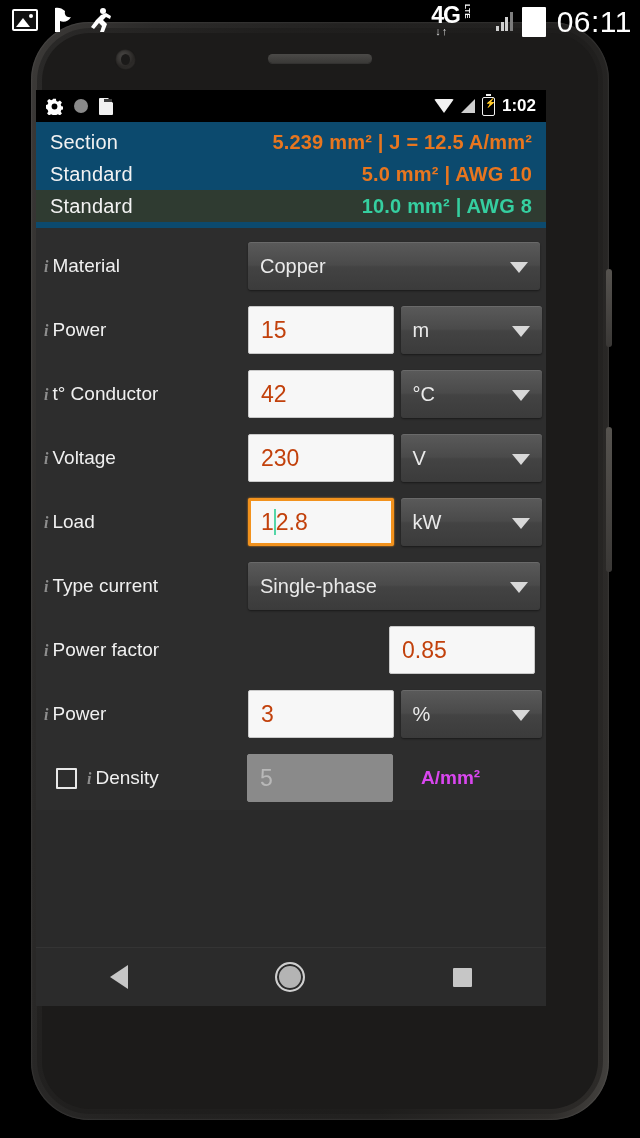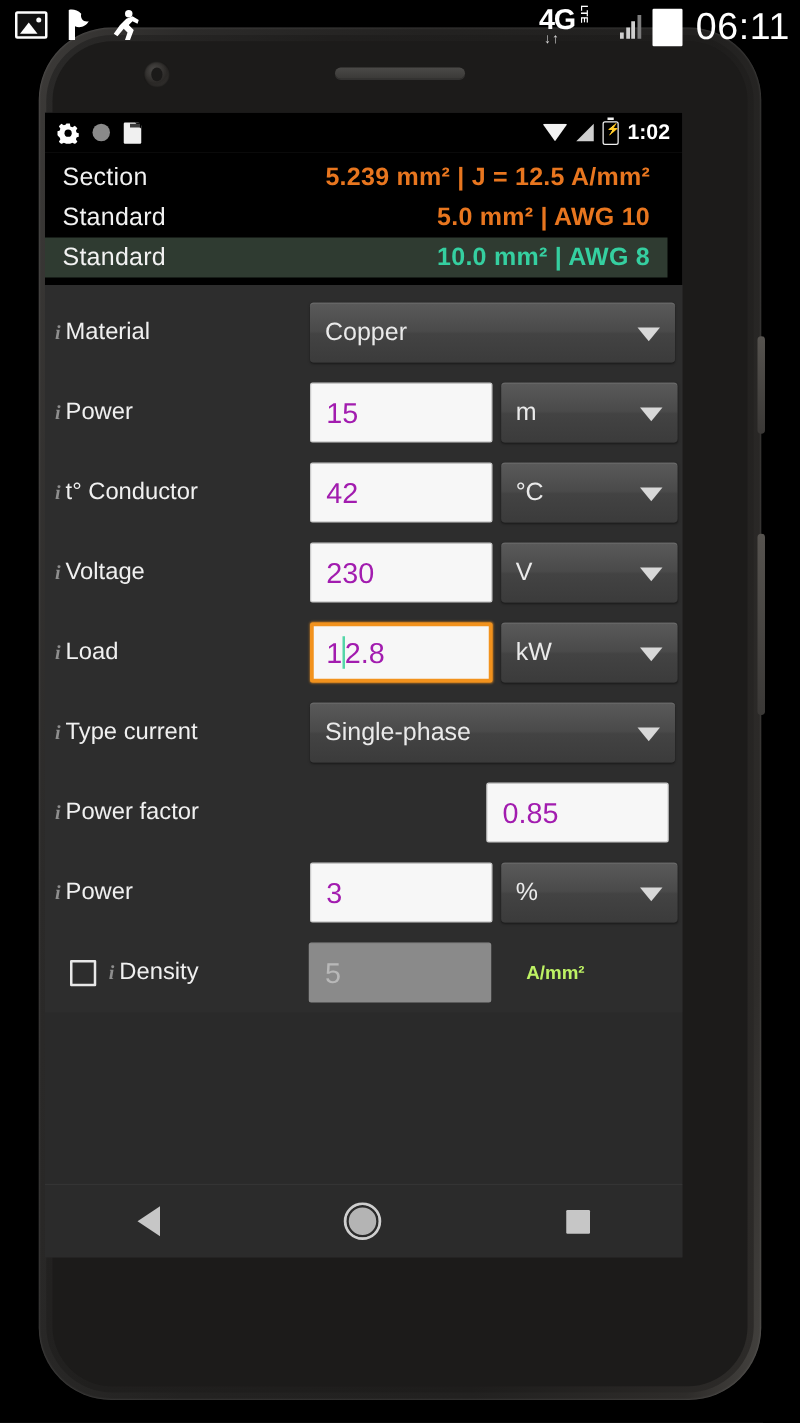--- a/index.html
+++ b/index.html
@@ -68,52 +68,52 @@
   .sys-right{margin-left:auto;display:flex;align-items:center;gap:7px;}
   .ss-wifi{width:0;height:0;border-left:10px solid transparent;border-right:10px solid transparent;
           border-top:14px solid #f2f2f2;border-radius:2px;}
   .ss-sig{width:0;height:0;border-left:14px solid transparent;border-bottom:14px solid #cfcfcf;}
   .ss-batt{width:11px;height:17px;border:1.5px solid #f2f2f2;border-radius:2px;position:relative;}
   .ss-batt:before{content:"";position:absolute;left:3px;top:-3.5px;width:5px;height:2px;background:#f2f2f2;}
   .ss-batt i{position:absolute;left:2.2px;top:1.5px;font-size:9px;line-height:9px;color:#f2f2f2;font-style:normal;}
   .ss-clock{font-size:17px;font-weight:bold;color:#fff;letter-spacing:0px;}
 
   
-  .results{background:#000000;padding:4px 12px 6px 0;}
+  .results{background:#0c4a6e;padding:4px 0 6px 0;}
   .res-row{display:flex;align-items:center;justify-content:space-between;padding:2px 14px;height:28px;}
   .res-row.green{background:#2f3b31;}
   .res-lab{font-size:20px;color:#f2f2f2;font-weight:400;letter-spacing:.2px;}
   .res-val{font-size:20px;font-weight:bold;letter-spacing:.2px;}
   .res-val.orange{color:#e8761f;}
   .res-val.teal{color:#35cfa0;}
 
   .form{padding:6px 0 0 0;background:#2d2d2d;}
   .frow{display:flex;align-items:center;height:64px;padding:0 4px 0 8px;position:relative;}
   .flabel{display:flex;align-items:center;gap:4px;font-size:19px;color:#f0f0f0;width:204px;flex:none;}
   .iinfo{font-size:16px;font-style:italic;font-weight:bold;color:#8e8e8e;font-family:"Liberation Serif",serif;
          line-height:19px;}
   .fin{height:48px;background:#f7f7f7;border:1px solid #c9c9c9;border-radius:2px;display:flex;align-items:center;
-       padding:0 12px;font-size:23px;color:#a21caf;box-sizing:border-box;}
+       padding:0 12px;font-size:23px;color:#c2410c;box-sizing:border-box;}
   .fin.w-num{width:146px;}
   .fin.focused{border:3px solid #f2921d;box-shadow:0 0 2px #f2921d;padding:0 10px;}
   .fin.disabled{background:#8a8a8a;border-color:#8a8a8a;color:#b8b8b8;}
   .caret{display:inline-block;width:2px;height:26px;background:#54d6a8;margin:0 0px;}
   .spin{height:48px;border-radius:3px;box-sizing:border-box;display:flex;align-items:center;
         background:linear-gradient(180deg,#5a5a5a 0%,#4a4a4a 48%,#434343 52%,#3b3b3b 100%);
         box-shadow:inset 0 1px 0 rgba(255,255,255,.10),0 1px 2px rgba(0,0,0,.45);
         padding:0 12px;font-size:20px;color:#eaeaea;position:relative;}
   .spin.wide{width:292px;}
   .spin.unit{width:142px;}
   .caret-dn{position:absolute;right:12px;top:50%;margin-top:-4px;width:0;height:0;
         border-left:9px solid transparent;border-right:9px solid transparent;border-top:11px solid #d8d8d8;}
   .gap{width:7px;flex:none;}
   .spacer{flex:1;}
   .chk{width:21px;height:21px;border:2.5px solid #e8e8e8;border-radius:1px;box-sizing:border-box;
        margin-left:12px;margin-right:10px;flex:none;background:transparent;}
-  .unit-txt{font-size:15px;color:#bef264;font-weight:bold;margin-left:28px;text-align:right;}
+  .unit-txt{font-size:19px;color:#d946ef;font-weight:bold;margin-left:28px;text-align:right;}
   .btn-reset{width:98px;height:46px;border-radius:3px;
        background:linear-gradient(180deg,#636363 0%,#585858 48%,#4f4f4f 52%,#474747 100%);
        box-shadow:inset 0 1px 0 rgba(255,255,255,.12),0 2px 3px rgba(0,0,0,.5);
        display:flex;align-items:center;justify-content:center;font-size:19px;color:#f4f4f4;font-weight:bold;}
   .reset-row{display:flex;justify-content:flex-end;padding:12px 12px 0 0;}
 
   .navbar{position:absolute;left:0;bottom:0;width:510px;height:58px;background:#2b2b2b;
        display:flex;align-items:center;justify-content:space-around;border-top:1px solid #343434;}
   .nav-back{width:0;height:0;border-top:12px solid transparent;border-bottom:12px solid transparent;
        border-right:18px solid #c6c6c6;}

